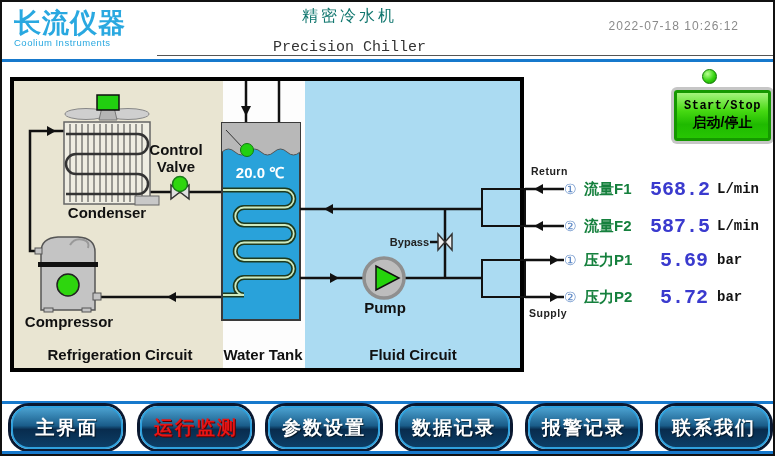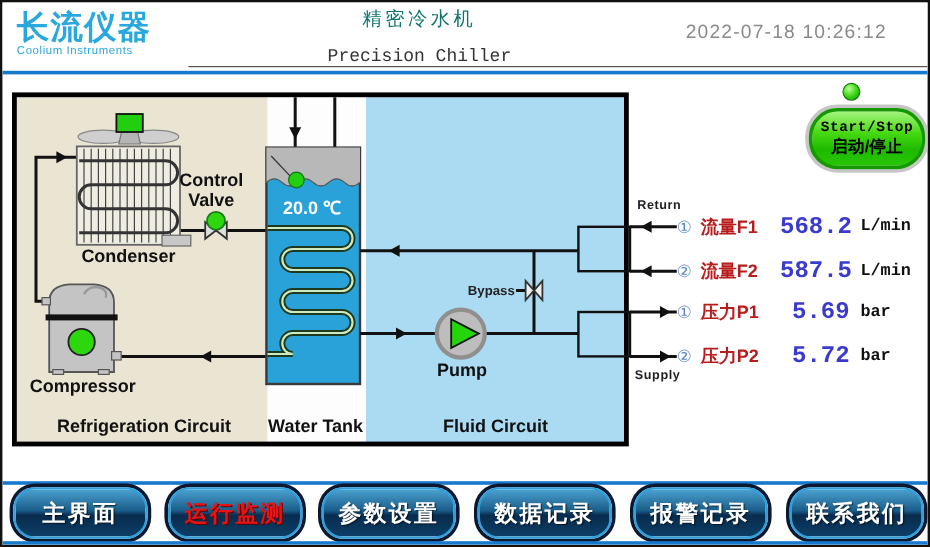--- a/index.html
+++ b/index.html
@@ -10,42 +10,42 @@
     font-family:"Liberation Sans", sans-serif; color:#111;padding-left:28px;
   }
   
   .header { position:absolute; left:0; top:0; width:100%; height:57px; background:#fff; }
   .logo { position:absolute; left:12px; top:7px; }
   .logo-title { font-size:27px; font-weight:bold; color:#29a8e0; letter-spacing:1px; line-height:28px; }
   .logo-sub { font-size:9.5px; color:#29a8e0; letter-spacing:0.5px; }
   .title-block { position:absolute; left:240px; top:4px; width:215px; text-align:center; }
   .title-cn { font-size:16px; color:#0f766e; letter-spacing:3px; font-weight:500; }
   .title-en { font-size:15px; color:#333; font-family:"Liberation Mono","DejaVu Sans Mono",monospace; margin-top:12px; }
-  .datetime { position:absolute; right:34px; top:17px; font-size:16px; color:#8a8a8a; letter-spacing:1px; }
+  .datetime { position:absolute; right:34px; top:17px; font-size:12px; color:#8a8a8a; letter-spacing:1px; }
   .header-thin-line { position:absolute; left:155px; right:0; top:53px; height:1px; background:#555; }
   .header-blue-line { position:absolute; left:0; top:57px; width:100%; height:3px; background:#1779cc; }
   
   .diagram-svg { position:absolute; left:0; top:60px; }
   svg text { font-family:"Liberation Sans", sans-serif; }
   .lbl { font-size:15px; font-weight:600; fill:#111; }
   .lbl-small { font-size:11px; font-weight:bold; fill:#222; }
   .tank-temp { font-size:15px; font-weight:bold; fill:#ffffff; }
   
   .reading-row { position:absolute; left:562px; width:205px; height:22px; display:flex; align-items:center; }
   .reading-index { width:20px; font-size:14px; color:#5b87c5; }
-  .reading-label { width:66px; font-size:15px; font-weight:bold; color:#b91c1c; }
+  .reading-label { width:66px; font-size:15px; font-weight:bold; color:#15803d; }
   .reading-value { width:58px; text-align:right; font-size:20px; font-weight:bold; color:#3a3ace;
                    font-family:"Liberation Mono","DejaVu Sans Mono",monospace; }
   .reading-unit { margin-left:9px; font-size:14px; font-weight:bold; color:#111;
                   font-family:"Liberation Mono","DejaVu Sans Mono",monospace; }
   .flow-tag { position:absolute; font-size:10.5px; font-weight:bold; color:#222; letter-spacing:0.5px; }
   
   .indicator-light { position:absolute; left:700px; top:67px; width:15px; height:15px; border-radius:50%;
     background:radial-gradient(circle at 35% 30%, #b9ff92, #35d410 55%, #149200); border:1px solid #0c7a00; }
-  .startstop-btn { position:absolute; left:672px; top:88px; width:97px; height:51px; border-radius:24px;
+  .startstop-btn { position:absolute; left:672px; top:88px; width:97px; height:51px; border-radius:3px;
     background:linear-gradient(180deg,#a4f47c 0%, #46d912 40%, #1fba00 70%, #27c603 100%);
     border:3px solid #159800; box-shadow:0 0 0 3px #c6c6c6;
     display:flex; flex-direction:column; align-items:center; justify-content:center; cursor:pointer; }
   .startstop-en { font-size:12px; font-weight:bold; color:#000;
                   font-family:"Liberation Mono","DejaVu Sans Mono",monospace; letter-spacing:0.5px; }
   .startstop-cn { font-size:14px; font-weight:bold; color:#000; margin-top:1px; }
   
   .nav-line-top { position:absolute; left:0; top:399px; width:100%; height:3px; background:#1779cc; }
   .nav-line-bottom { position:absolute; left:0; top:449px; width:100%; height:3px; background:#1779cc; }
   .nav-btn { position:absolute; top:404px; width:112px; height:43px; border-radius:18px;

